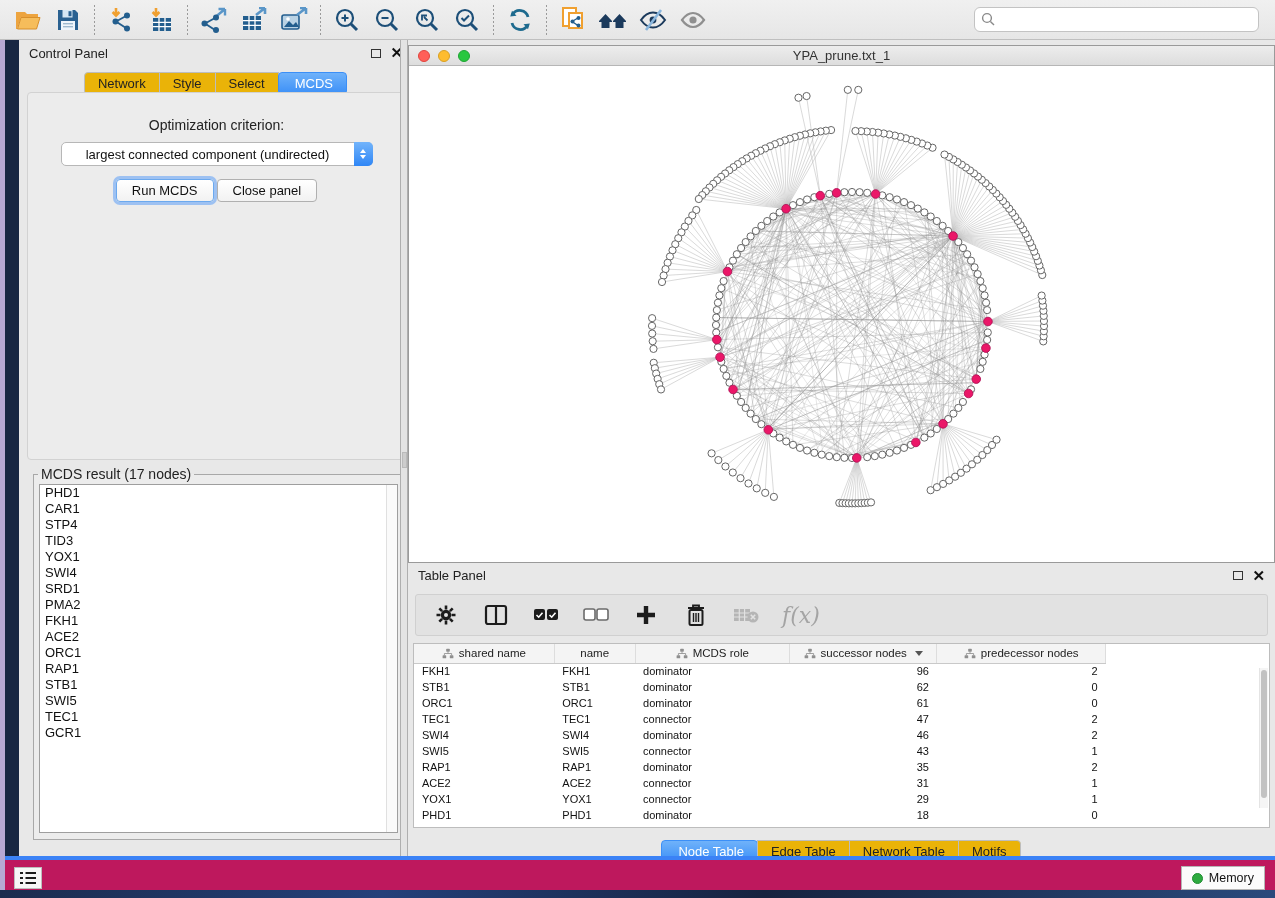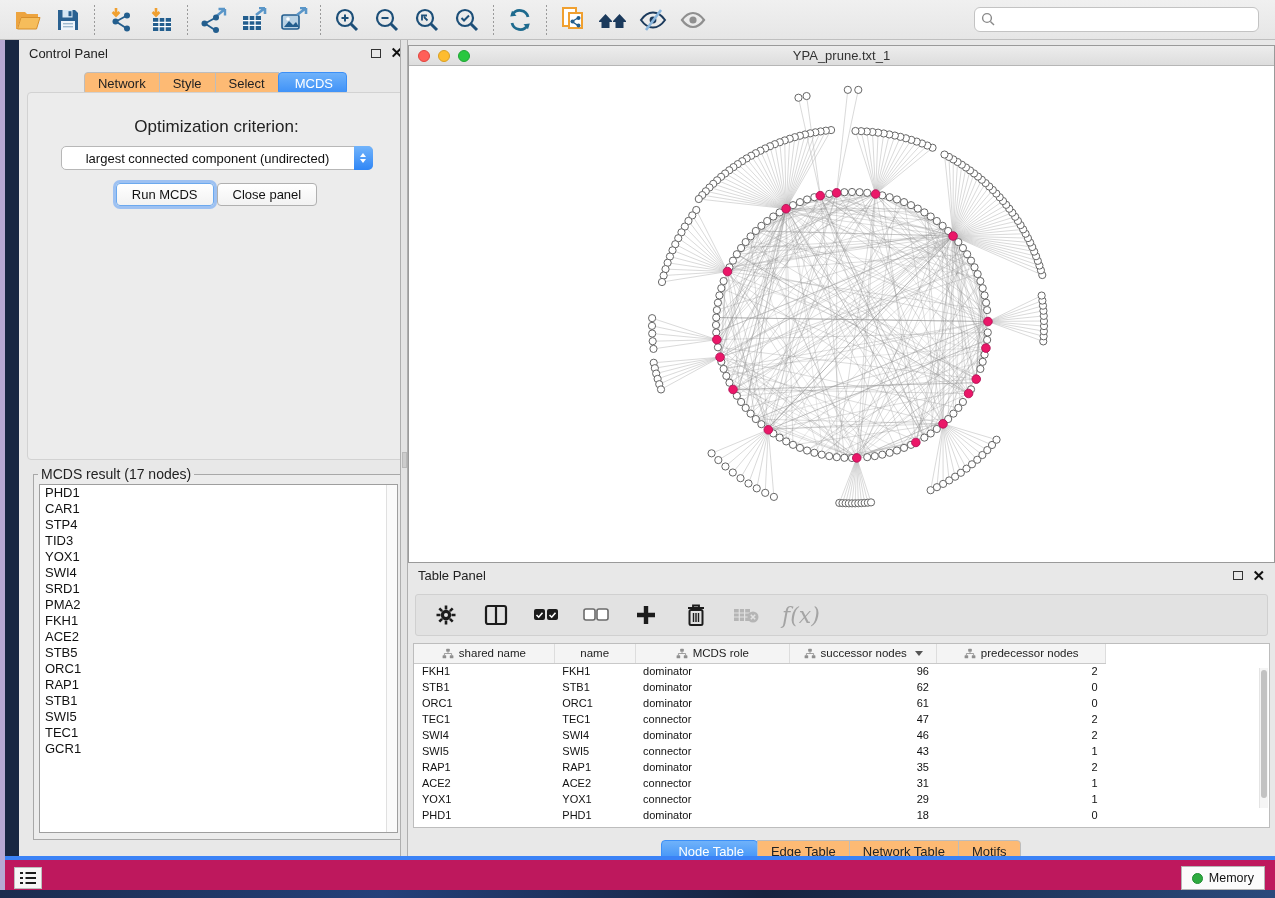--- a/index.html
+++ b/index.html
@@ -24,29 +24,29 @@
 
   
   .control-panel { position:absolute; left:19px; top:40px; width:395px; height:816px;
     background:#e8e8e8; border-right:1px solid #b5b5b5; }
   .panel-head { height:26px; display:flex; align-items:center; padding:0 10px; }
   .panel-title { font-size:13px; color:#222; }
   .panel-head-icons { margin-left:auto; display:flex; align-items:center; gap:9px; }
   .float-box { width:10px; height:9px; border:1.6px solid #333; display:inline-block; }
   .close-x { font-size:15px; font-weight:bold; color:#111; line-height:10px; }
   .seg-row { display:flex; justify-content:center; margin-top:6px; }
-  .seg-btn { font-size:13px; padding:3px 13px; background:#fdba74; border:1px solid #bdbdbd;
+  .seg-btn { font-size:13px; padding:3px 13px; background:#eab308; border:1px solid #bdbdbd;
     margin-left:-1px; color:#222; cursor:default; }
   .seg-btn:first-child { border-radius:4px 0 0 4px; }
   .seg-btn:last-child { border-radius:0 4px 4px 0; }
   .seg-btn.selected { background:linear-gradient(#6fb2fa,#3b8ff7); color:#fff;
     border:1px solid #3b8ff7; border-radius:4px;padding-left:16px; }
   .mcds-panel { position:absolute; left:8px; top:52px; width:379px; height:368px;
     background:#ececec; border:1px solid #d2d2d2; border-radius:4px; text-align:center; }
-  .opt-label { font-size:17px; color:#222; margin-top:24px; }
+  .opt-label { font-size:14px; color:#222; margin-top:24px; }
   .combo { width:312px; height:24px; margin:9px auto 0; background:#fff;
     border:1px solid #b7b7b7; border-radius:5px; position:relative; display:flex; align-items:center; }
   .combo-text { flex:1; font-size:13px; color:#111; text-align:center; padding-right:18px; }
   .combo-cap { position:absolute; right:-1px; top:-1px; width:19px; height:24px;
     background:linear-gradient(#72b4fb,#2f86f6); border-radius:0 5px 5px 0;
     display:flex; flex-direction:column; align-items:center; justify-content:center; gap:2px; }
   .tri-up { width:0; height:0; border-left:3.5px solid transparent; border-right:3.5px solid transparent; border-bottom:4.5px solid #fff; }
   .tri-dn { width:0; height:0; border-left:3.5px solid transparent; border-right:3.5px solid transparent; border-top:4.5px solid #fff; }
   .btn-row { margin-top:13px; display:flex; justify-content:center; gap:3px; }
   .aqua-btn { font-size:13px; color:#111; background:linear-gradient(#fff,#f2f2f2);
@@ -285,21 +285,20 @@
     <div class="list-item">PHD1</div>
         <div class="list-item">CAR1</div>
         <div class="list-item">STP4</div>
         <div class="list-item">TID3</div>
         <div class="list-item">YOX1</div>
         <div class="list-item">SWI4</div>
         <div class="list-item">SRD1</div>
         <div class="list-item">PMA2</div>
         <div class="list-item">FKH1</div>
         <div class="list-item">ACE2</div>
-        <div class="list-item">STB5</div>
         <div class="list-item">ORC1</div>
         <div class="list-item">RAP1</div>
         <div class="list-item">STB1</div>
         <div class="list-item">SWI5</div>
         <div class="list-item">TEC1</div>
         <div class="list-item">GCR1</div>
       </div>
   </fieldset>
 </div>
 

